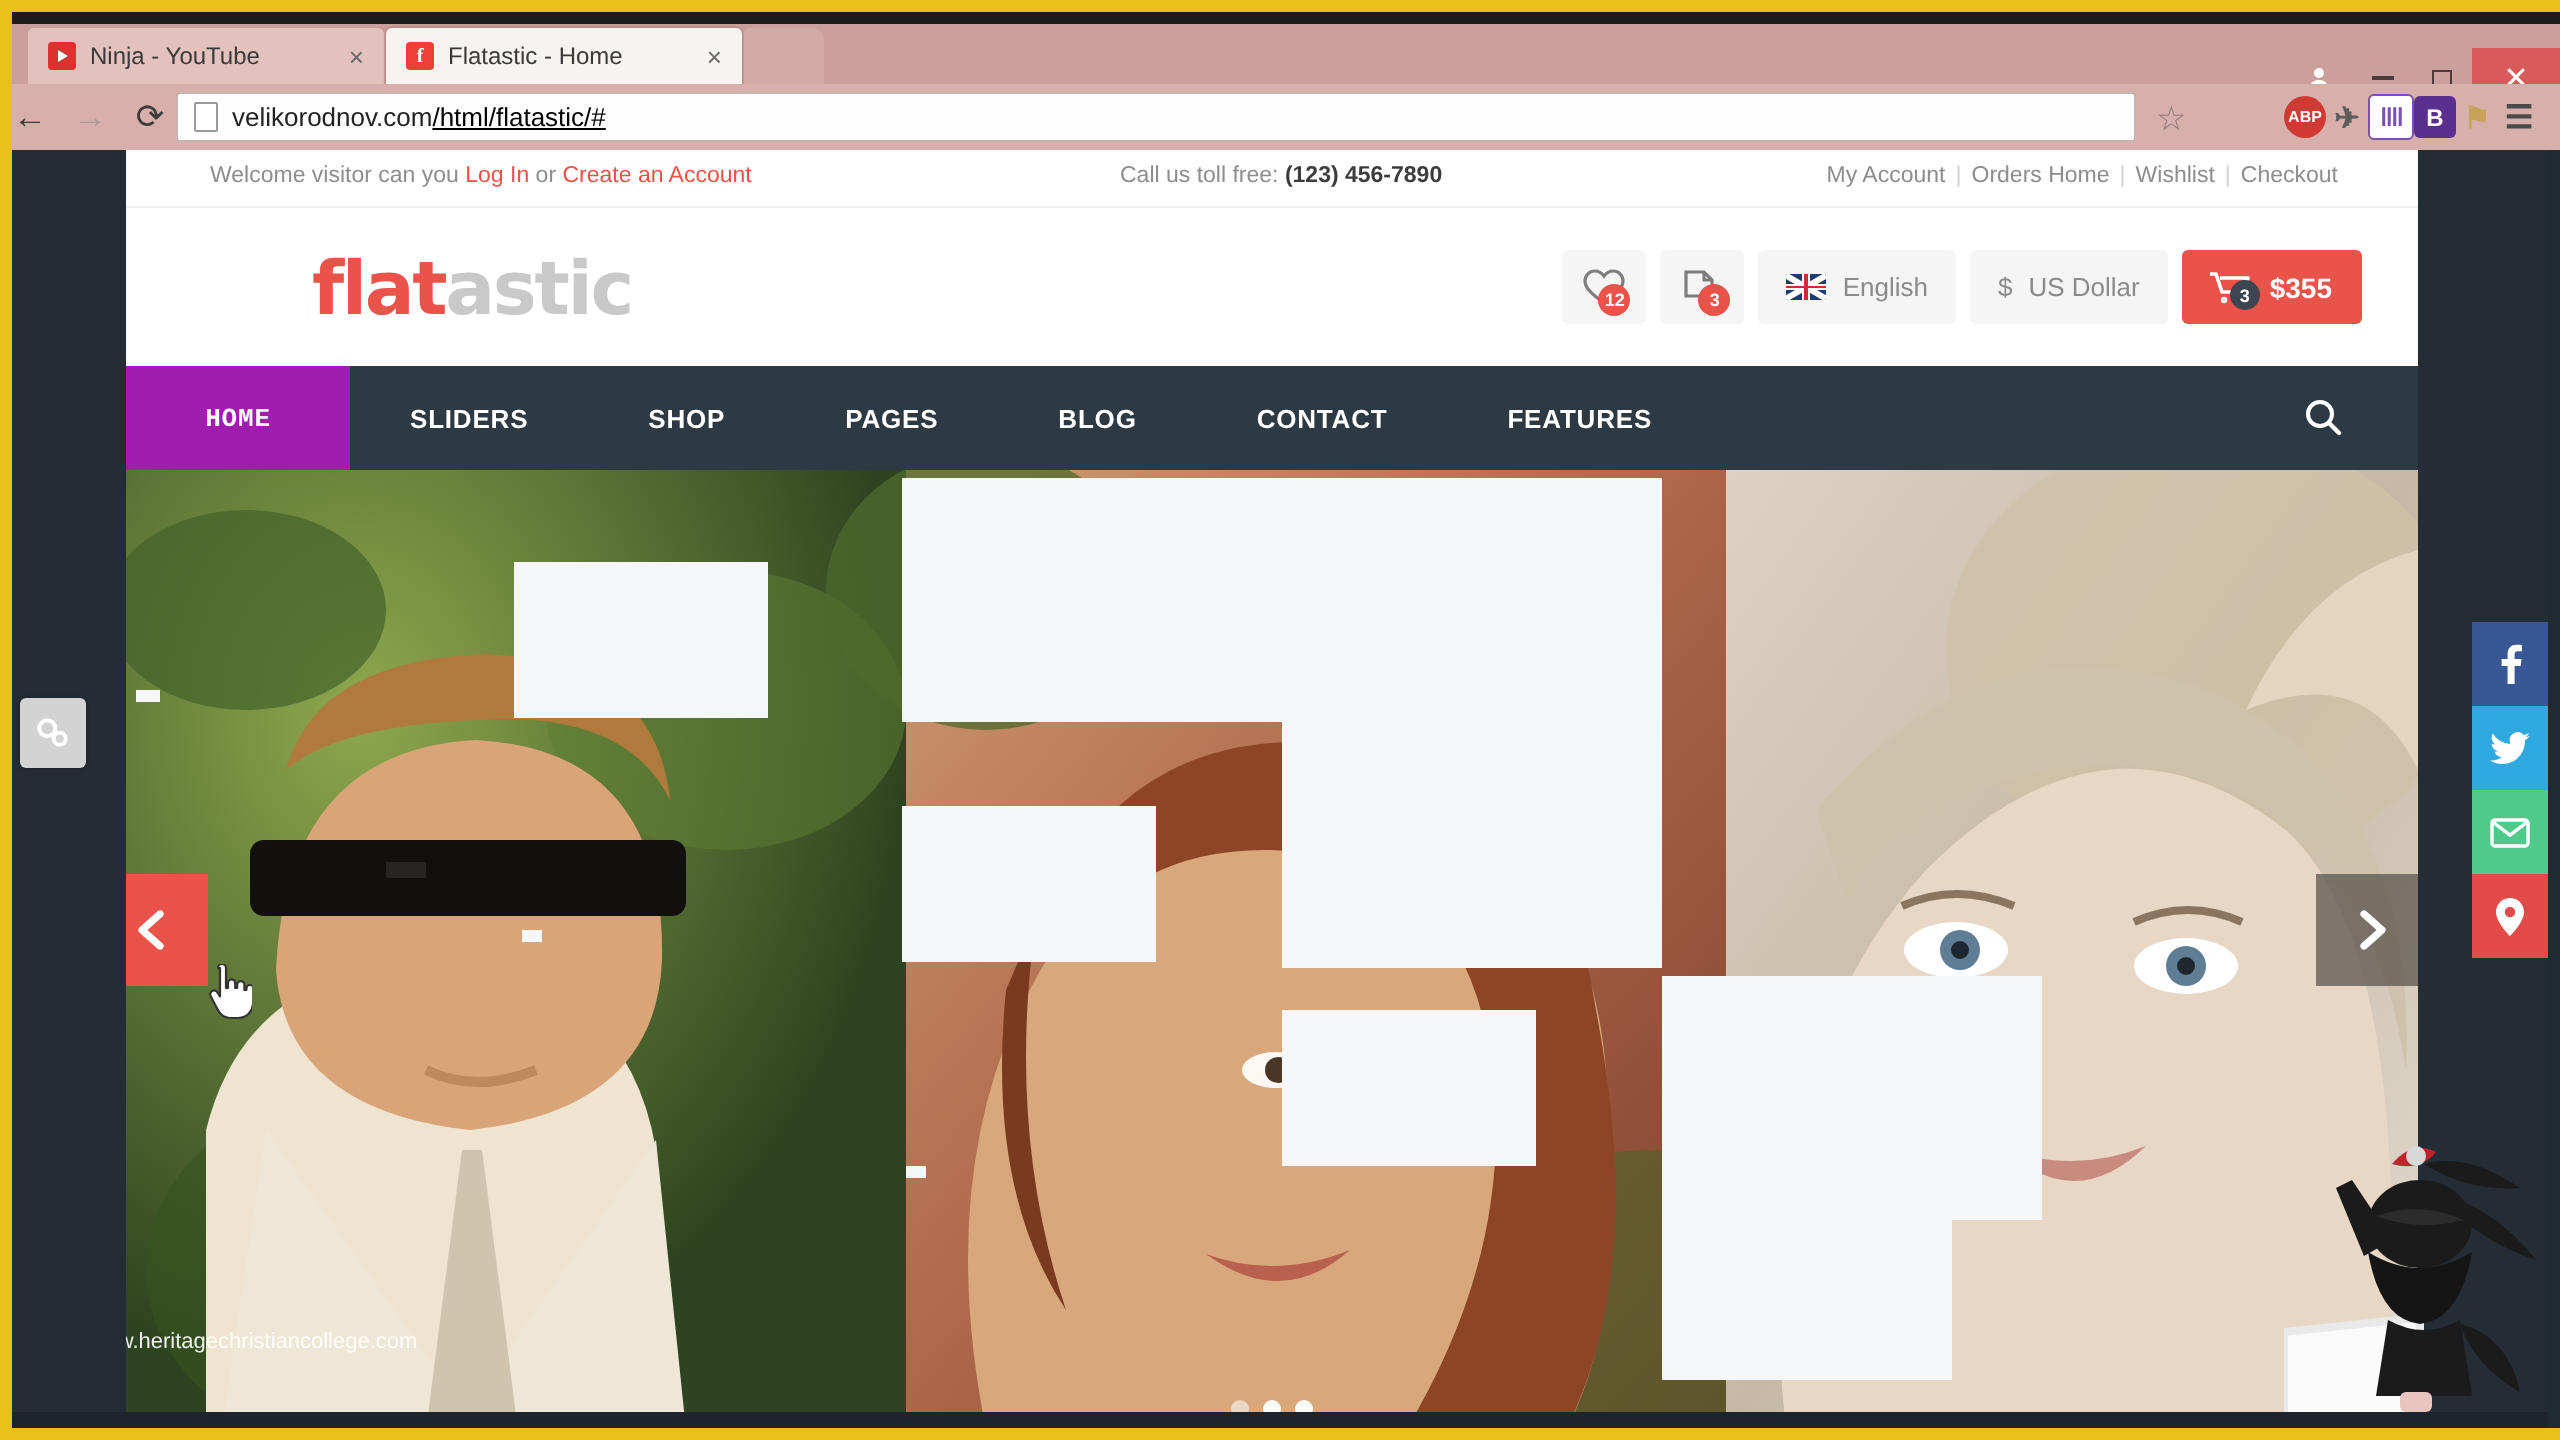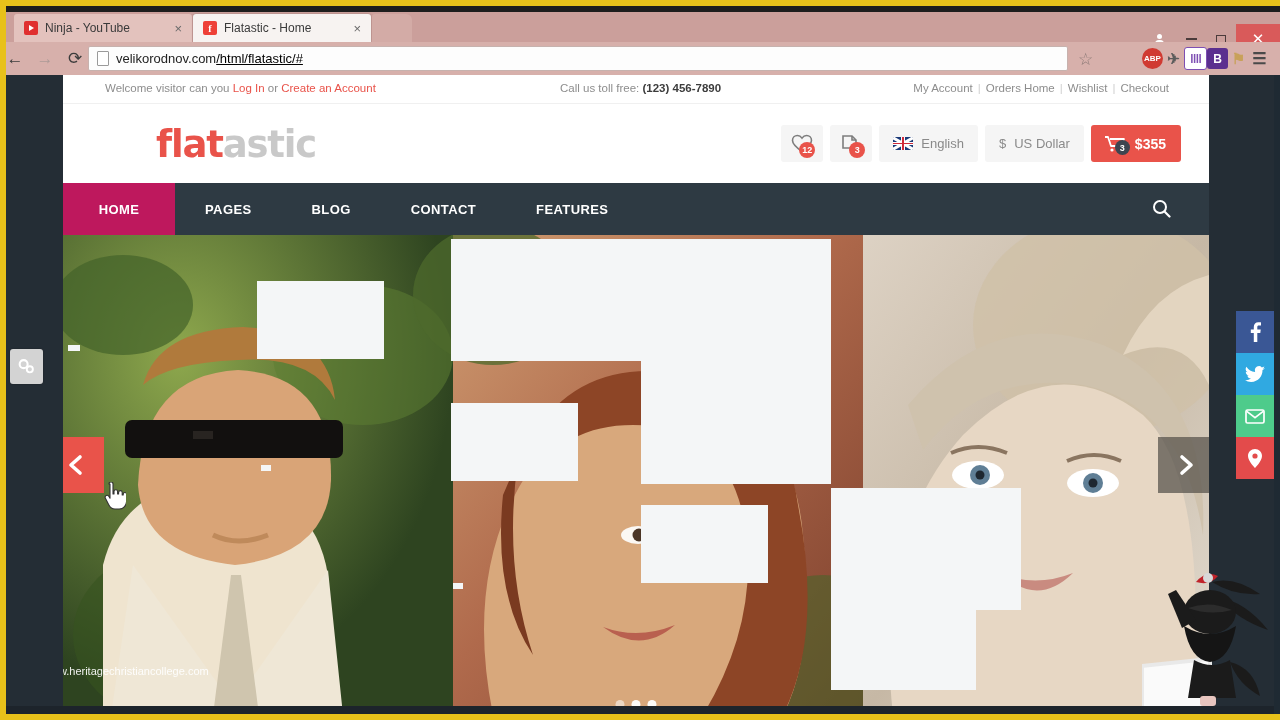--- a/index.html
+++ b/index.html
@@ -94,21 +94,21 @@
   .flag .hc{position:absolute;left:0;top:5px;width:20px;height:3px;background:#fff;}
   .flag .vr{position:absolute;left:9px;top:0;width:2px;height:13px;background:#cf2b3a;}
   .flag .hr{position:absolute;left:0;top:5.6px;width:20px;height:1.8px;background:#cf2b3a;}
   .cartbtn{height:37px;background:#e9534a;border-radius:3px;display:flex;align-items:center;gap:9px;padding:0 15px 0 13px;color:#fff;font-weight:bold;font-size:14px;position:relative;}
   .cart-ico{position:relative;width:22px;height:17px;}
   .cart-badge{position:absolute;right:-4px;bottom:-3px;background:#3d4550;color:#fff;border-radius:50%;width:15px;height:15px;font-size:9px;display:flex;align-items:center;justify-content:center;font-weight:bold;}
 
   
   .menubar{height:52px;background:#2e3a43;position:relative;display:flex;align-items:stretch;}
   .menu-item{display:flex;align-items:center;justify-content:center;color:#fff;font-size:13px;font-weight:bold;letter-spacing:.4px;padding:0 30px;}
-  .menu-item.active{background:#be185d;width:112px;padding:0;}
+  .menu-item.active{background:#a21caf;width:112px;padding:0;font-family:Liberation Mono, monospace;}
   .search-ico{position:absolute;right:38px;top:16px;width:19px;height:19px;}
 
   
   .slider{position:relative;height:480px;overflow:hidden;background:#2b2b2b;}
   .slide-img{position:absolute;inset:0;}
   .ph{position:absolute;background:#f4f6f7;}
   .arrow{position:absolute;top:202px;width:56px;height:56px;display:flex;align-items:center;justify-content:center;}
   .arrow.prev{left:-15px;background:#e9534a;}
   .arrow.next{right:-5px;background:rgba(85,80,74,.72);}
   .arrow svg{display:block;}
@@ -251,20 +251,22 @@
               <span class="cart-badge">3</span>
             </span>
             <span>$355</span>
           </div>
 
         </div>
       </div>
 
       <div class="menubar">
         <div class="menu-item active">HOME</div>
+        <div class="menu-item">SLIDERS</div>
+        <div class="menu-item">SHOP</div>
         <div class="menu-item">PAGES</div>
         <div class="menu-item">BLOG</div>
         <div class="menu-item">CONTACT</div>
         <div class="menu-item">FEATURES</div>
         <span class="search-ico">
           <svg width="19" height="19" viewBox="0 0 19 19">
               <circle cx="8" cy="8" r="6" fill="none" stroke="#fff" stroke-width="2"></circle>
               <line x1="12.5" y1="12.5" x2="17.5" y2="17.5" stroke="#fff" stroke-width="2.2" stroke-linecap="round"></line>
             </svg>
         </span>

